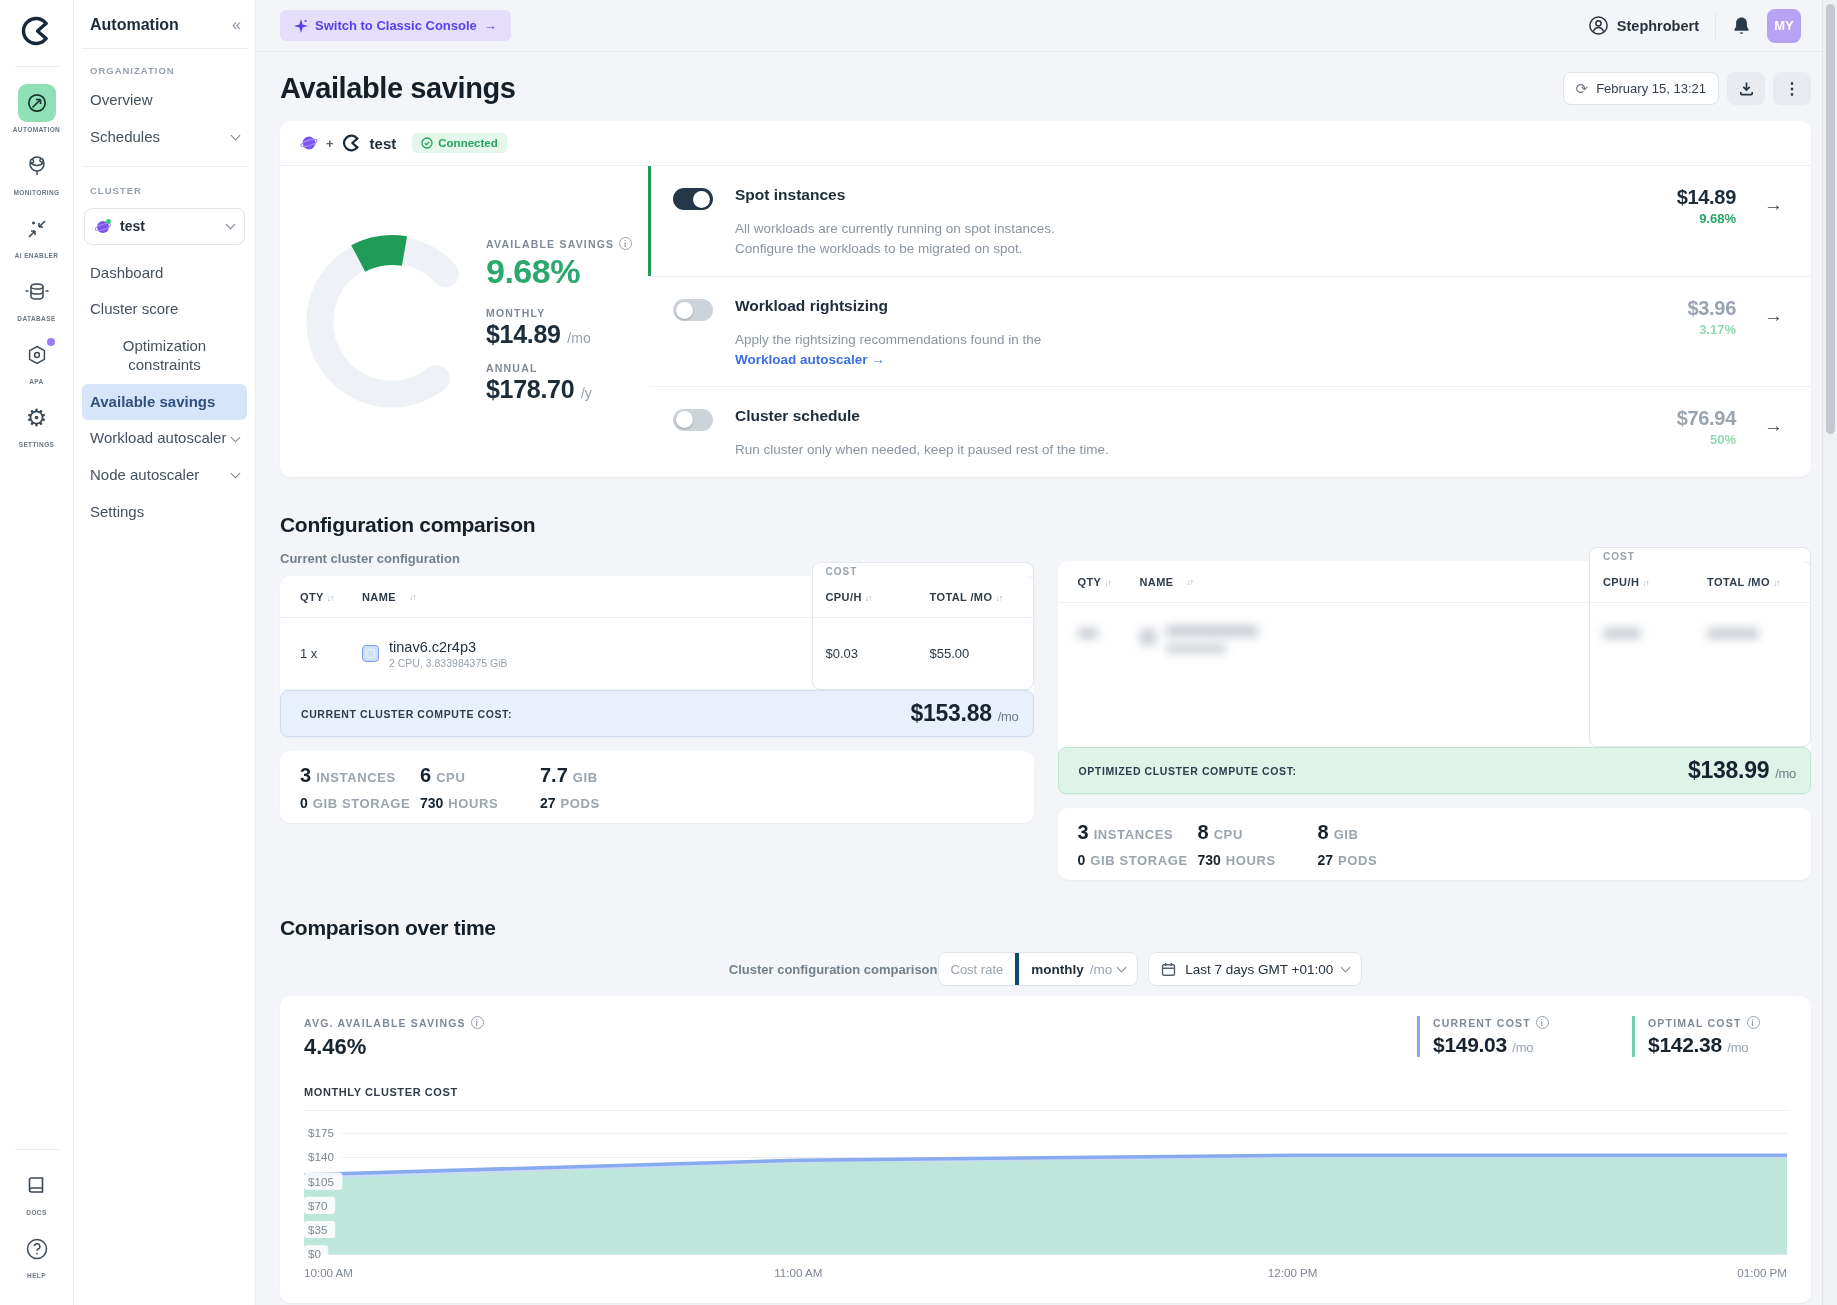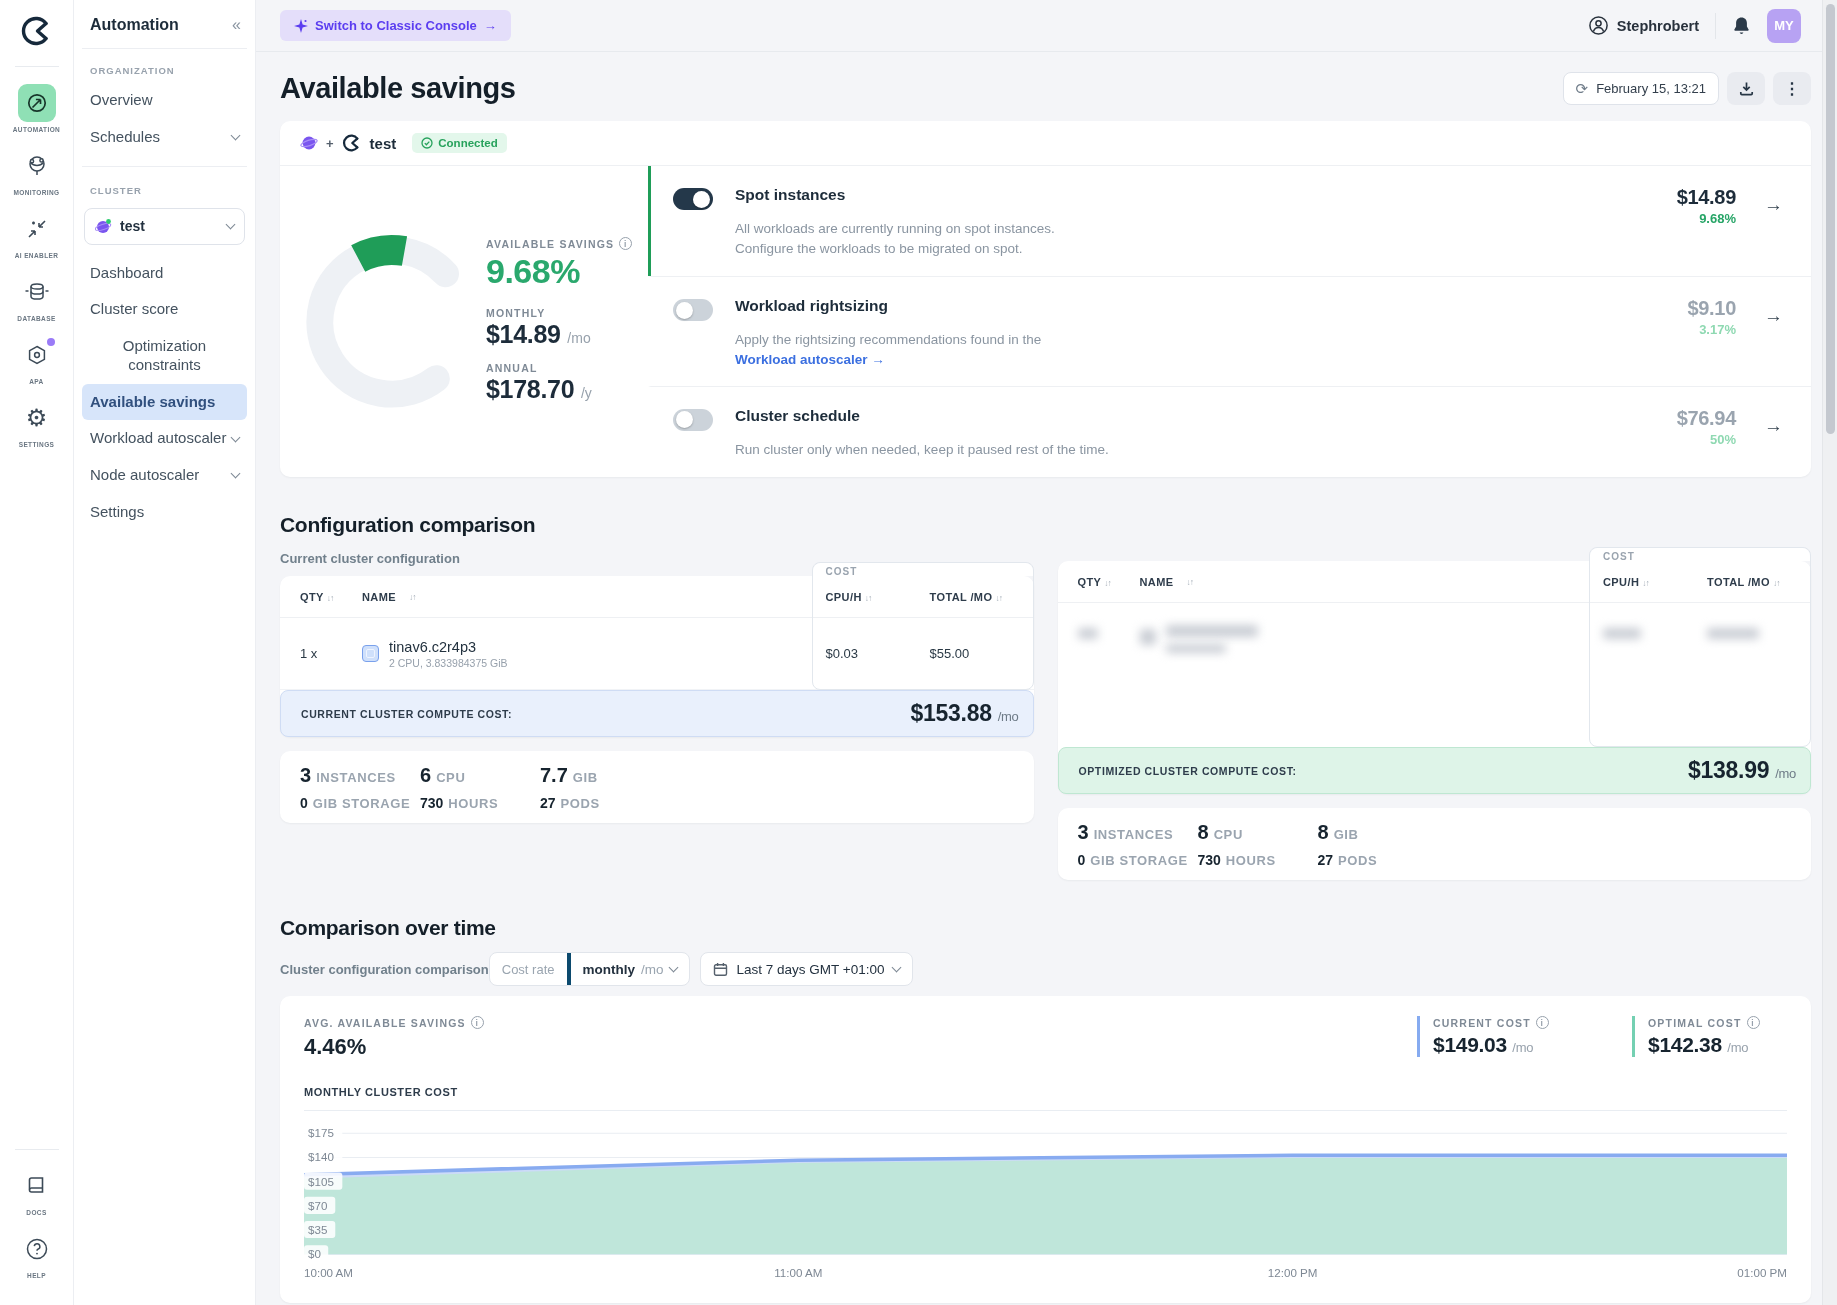--- a/index.html
+++ b/index.html
@@ -117,21 +117,21 @@
   .blurred { filter:blur(5px); }
   .blob { background:#c9cdd4; border-radius:3px; }
 
   .stats-card { background:#fff; border-radius:10px; box-shadow:0 1px 2px rgba(20,30,45,.05); margin-top:14px; padding:13px 20px 12px; display:grid; grid-template-columns:120px 120px auto; row-gap:8px; }
   .stat { display:flex; align-items:baseline; gap:5px; }
   .stat .v1 { font-size:20px; font-weight:800; color:#17242f; }
   .stat .v2 { font-size:14px; font-weight:800; color:#17242f; }
   .stat .l { font-size:13px; font-weight:bold; letter-spacing:.6px; color:#9aa4af; }
 
   
-  .cot-head { display:flex; align-items:center; justify-content:flex-start; margin-top:12px; }
+  .cot-head { display:flex; align-items:center; justify-content:center; margin-top:12px; }
   .cot-controls { display:flex; align-items:center; gap:10px; }
   .rate-select { display:flex; align-items:center; height:34px; background:#fff; border:1px solid #e1e5eb; border-radius:8px; overflow:hidden; cursor:pointer; }
   .rate-label { padding:0 12px; font-size:13px; color:#9aa5b0; border-right:4px solid #0c4a6e; height:100%; display:flex; align-items:center; }
   .rate-value { padding:0 12px; font-size:13.5px; font-weight:bold; color:#23313f; display:flex; align-items:center; gap:6px; }
   .rate-value .unit { font-weight:normal; color:#9aa5b0; }
   .range-select { display:flex; align-items:center; gap:9px; height:34px; background:#fff; border:1px solid #e1e5eb; border-radius:8px; padding:0 12px; font-size:13.5px; color:#23313f; cursor:pointer; min-width:200px; }
   .range-select .txt { flex:1; }
   .cot-card { margin-top:10px; padding:20px 24px 18px; }
   .cot-top { display:flex; align-items:flex-start; }
   .avg-block { flex:1; }
@@ -395,21 +395,21 @@
               <span class="tg-arrow">→</span>
             </div>
             <div class="toggle-row">
               <div class="tg"></div>
               <div class="tg-text">
                 <div class="tg-title">Workload rightsizing</div>
                 <div class="tg-desc"><span>Apply the rightsizing recommendations found in the</span></div>
                 <span class="tg-link">Workload autoscaler →</span>
               </div>
               <div class="tg-val muted">
-                <div class="tv-amount">$9.10</div>
+                <div class="tv-amount">$3.96</div>
                 <div class="tv-pct">3.17%</div>
               </div>
               <span class="tg-arrow">→</span>
             </div>
             <div class="toggle-row">
               <div class="tg"></div>
               <div class="tg-text">
                 <div class="tg-title">Cluster schedule</div>
                 <div class="tg-desc"><span>Run cluster only when needed, keep it paused rest of the time.</span></div>
               </div>

